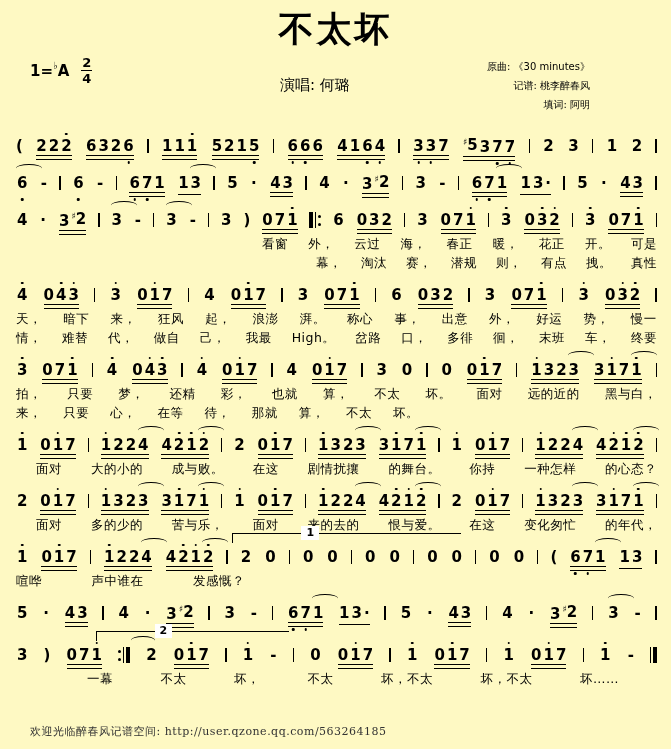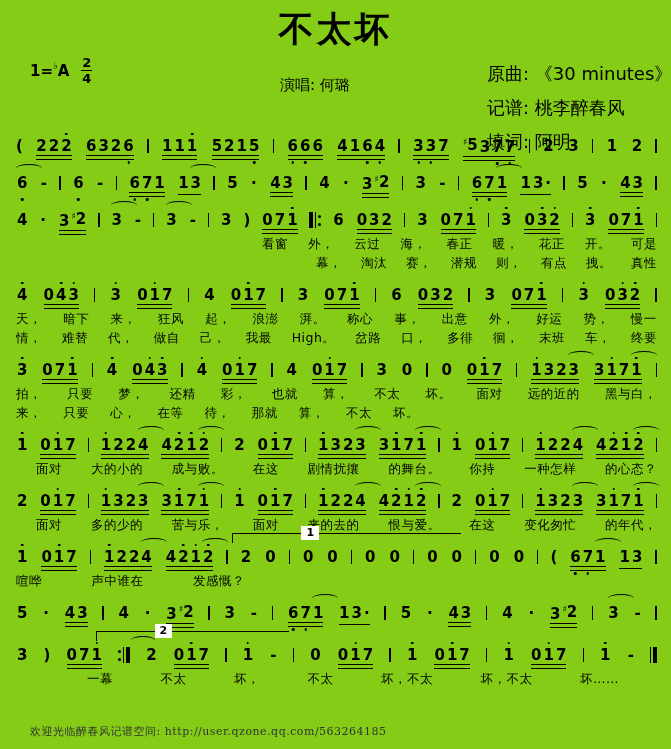--- a/index.html
+++ b/index.html
@@ -1,25 +1,25 @@
 <!DOCTYPE html>
 <html><head>
 <meta charset="utf-8">
 <style>
   html,body{margin:0;padding:0;background:#fff;}
   body{width:671px;height:749px;font-family:"DejaVu Sans",sans-serif;color:#000;}
-  .page{position:relative;width:671px;height:749px;overflow:hidden;background:#84cc16;}
+  .page{position:relative;width:671px;height:749px;overflow:hidden;background:#fef9c3;}
   .title{position:absolute;top:6px;left:0;right:0;margin:0;text-align:center;
          font-size:35px;font-weight:bold;letter-spacing:3px;font-family:"DejaVu Sans",sans-serif;}
   .keysig{position:absolute;top:56px;left:30px;font-size:15px;font-weight:bold;display:flex;align-items:center;}
   .keysig .flat{font-size:10px;vertical-align:super;position:relative;top:-5px;}
   .ts{display:inline-flex;flex-direction:column;align-items:center;margin-left:12px;line-height:1;font-size:13px;font-weight:bold;}
   .tsbar{width:11px;height:1px;background:#000;margin:1px 0;}
   .singer{position:absolute;top:76px;left:280px;font-size:15px;}
-  .credits{position:absolute;top:57px;left:487px;font-size:18px;line-height:1.9;}
+  .credits{position:absolute;top:57px;left:487px;font-size:10px;line-height:1.9;text-align:right;}
   .credits .crow{white-space:nowrap;}
   .score{position:absolute;top:127px;left:16px;width:641px;}
   .line{position:relative;margin-bottom:3px;}
   .mline{display:flex;justify-content:space-between;align-items:center;height:30px;padding-top:4px;}
   .grp{position:relative;display:inline-flex;align-items:flex-end;}
   .note{position:relative;font-weight:bold;font-size:15px;line-height:19px;padding:0 1px;white-space:nowrap;}
   .sharp{font-size:9px;position:relative;top:-5px;font-weight:bold;}
   .da::before{content:"";position:absolute;top:-4px;left:50%;transform:translateX(-50%);
               width:2.5px;height:2.5px;border-radius:50%;background:#000;}
   .db::after{content:"";position:absolute;bottom:-8px;left:50%;transform:translateX(-50%);

